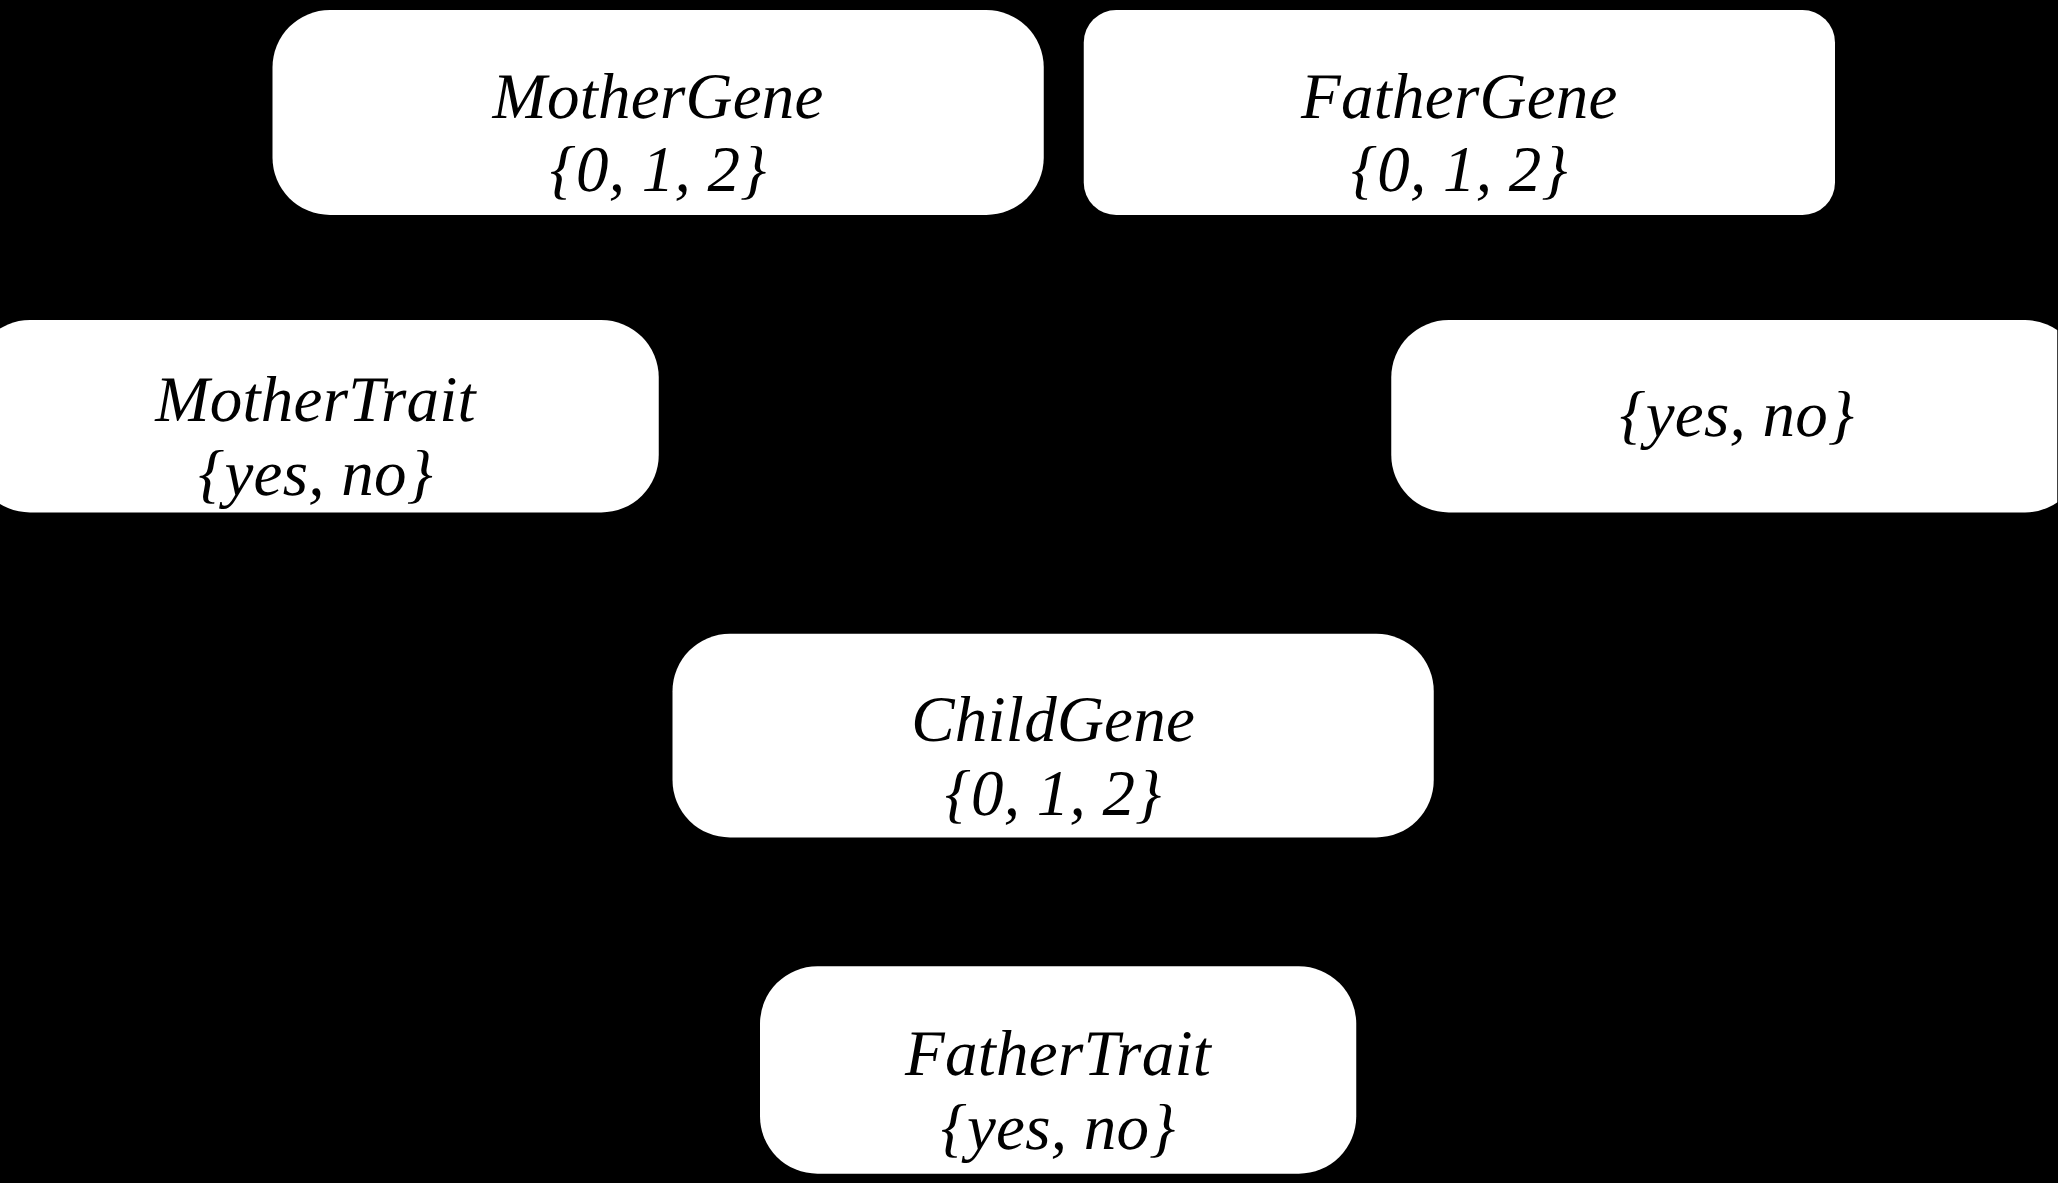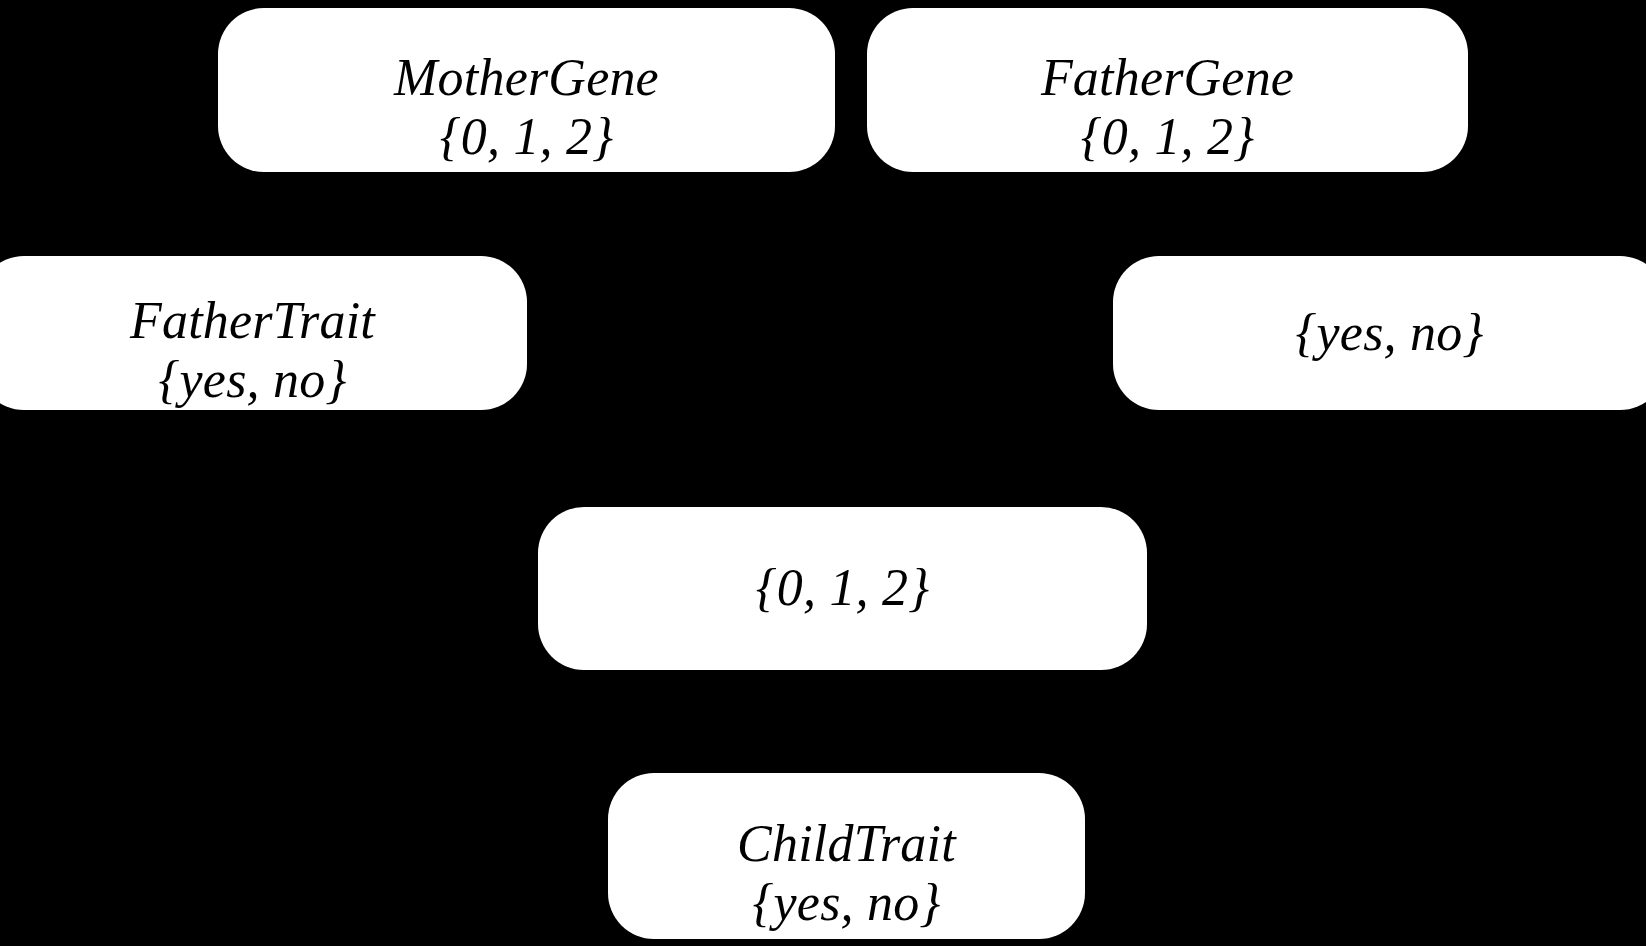--- a/index.html
+++ b/index.html
@@ -39,21 +39,21 @@
   }
   .node .domain {
     font-size: 52px;
     letter-spacing: 0.2px;
     white-space: nowrap;
     text-align: center;
   }
 
   
   #node-mother-gene  { left: 218px;  top: 8px;   width: 617px; height: 164px; }
-  #node-father-gene  { left: 867px;  top: 8px;   width: 601px; height: 164px; }
+  #node-father-gene  { left: 867px;  top: 8px;   width: 601px; height: 164px; border-radius: 26px; }
   #node-mother-trait { left: -22px;  top: 256px; width: 549px; height: 154px; }
   #node-father-trait { left: 1113px; top: 256px; width: 553px; height: 154px; }
   #node-child-gene   { left: 538px;  top: 507px; width: 609px; height: 163px; }
   #node-child-trait  { left: 608px;  top: 773px; width: 477px; height: 166px; }
 </style>
 </head>
 <body>
 
 <div id="canvas">
 
@@ -61,30 +61,31 @@
     <span class="title">MotherGene</span>
     <span class="domain">{0, 1, 2}</span>
   </div>
 
   <div class="node" id="node-father-gene">
     <span class="title">FatherGene</span>
     <span class="domain">{0, 1, 2}</span>
   </div>
 
   <div class="node" id="node-mother-trait">
-    <span class="title">FatherTrait</span>
+    <span class="title">MotherTrait</span>
     <span class="domain">{yes, no}</span>
   </div>
 
   <div class="node" id="node-father-trait">
     <span class="domain">{yes, no}</span>
   </div>
 
   <div class="node" id="node-child-gene">
+    <span class="title">ChildGene</span>
     <span class="domain">{0, 1, 2}</span>
   </div>
 
   <div class="node" id="node-child-trait">
-    <span class="title">ChildTrait</span>
+    <span class="title">FatherTrait</span>
     <span class="domain">{yes, no}</span>
   </div>
 
 </div>
 
 </body></html>

